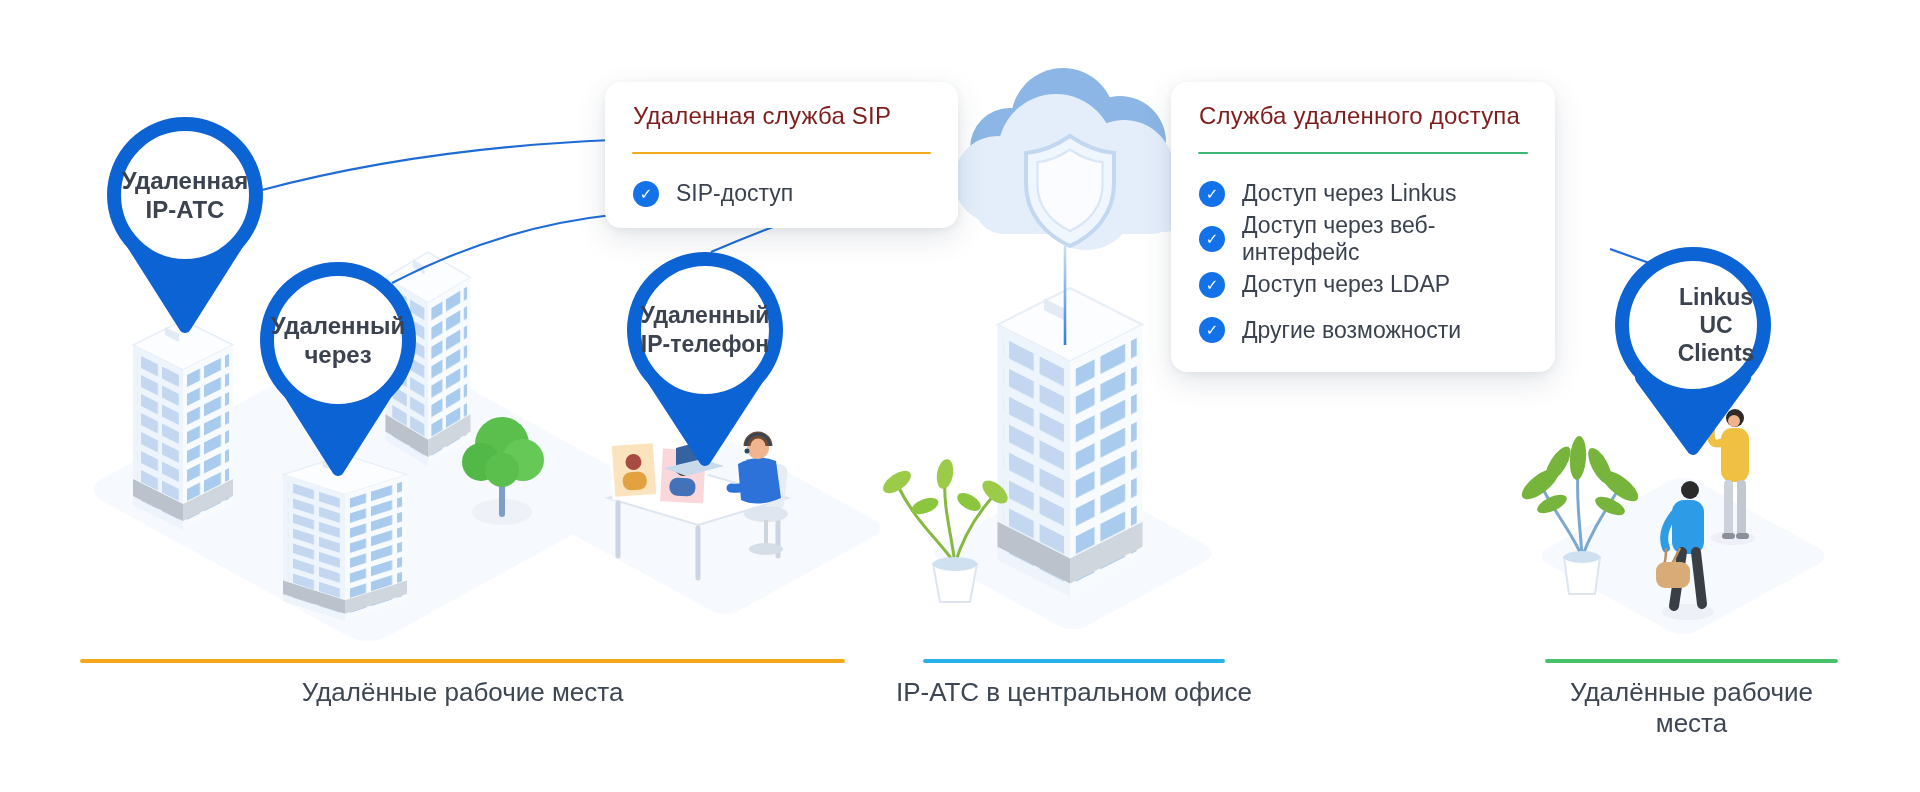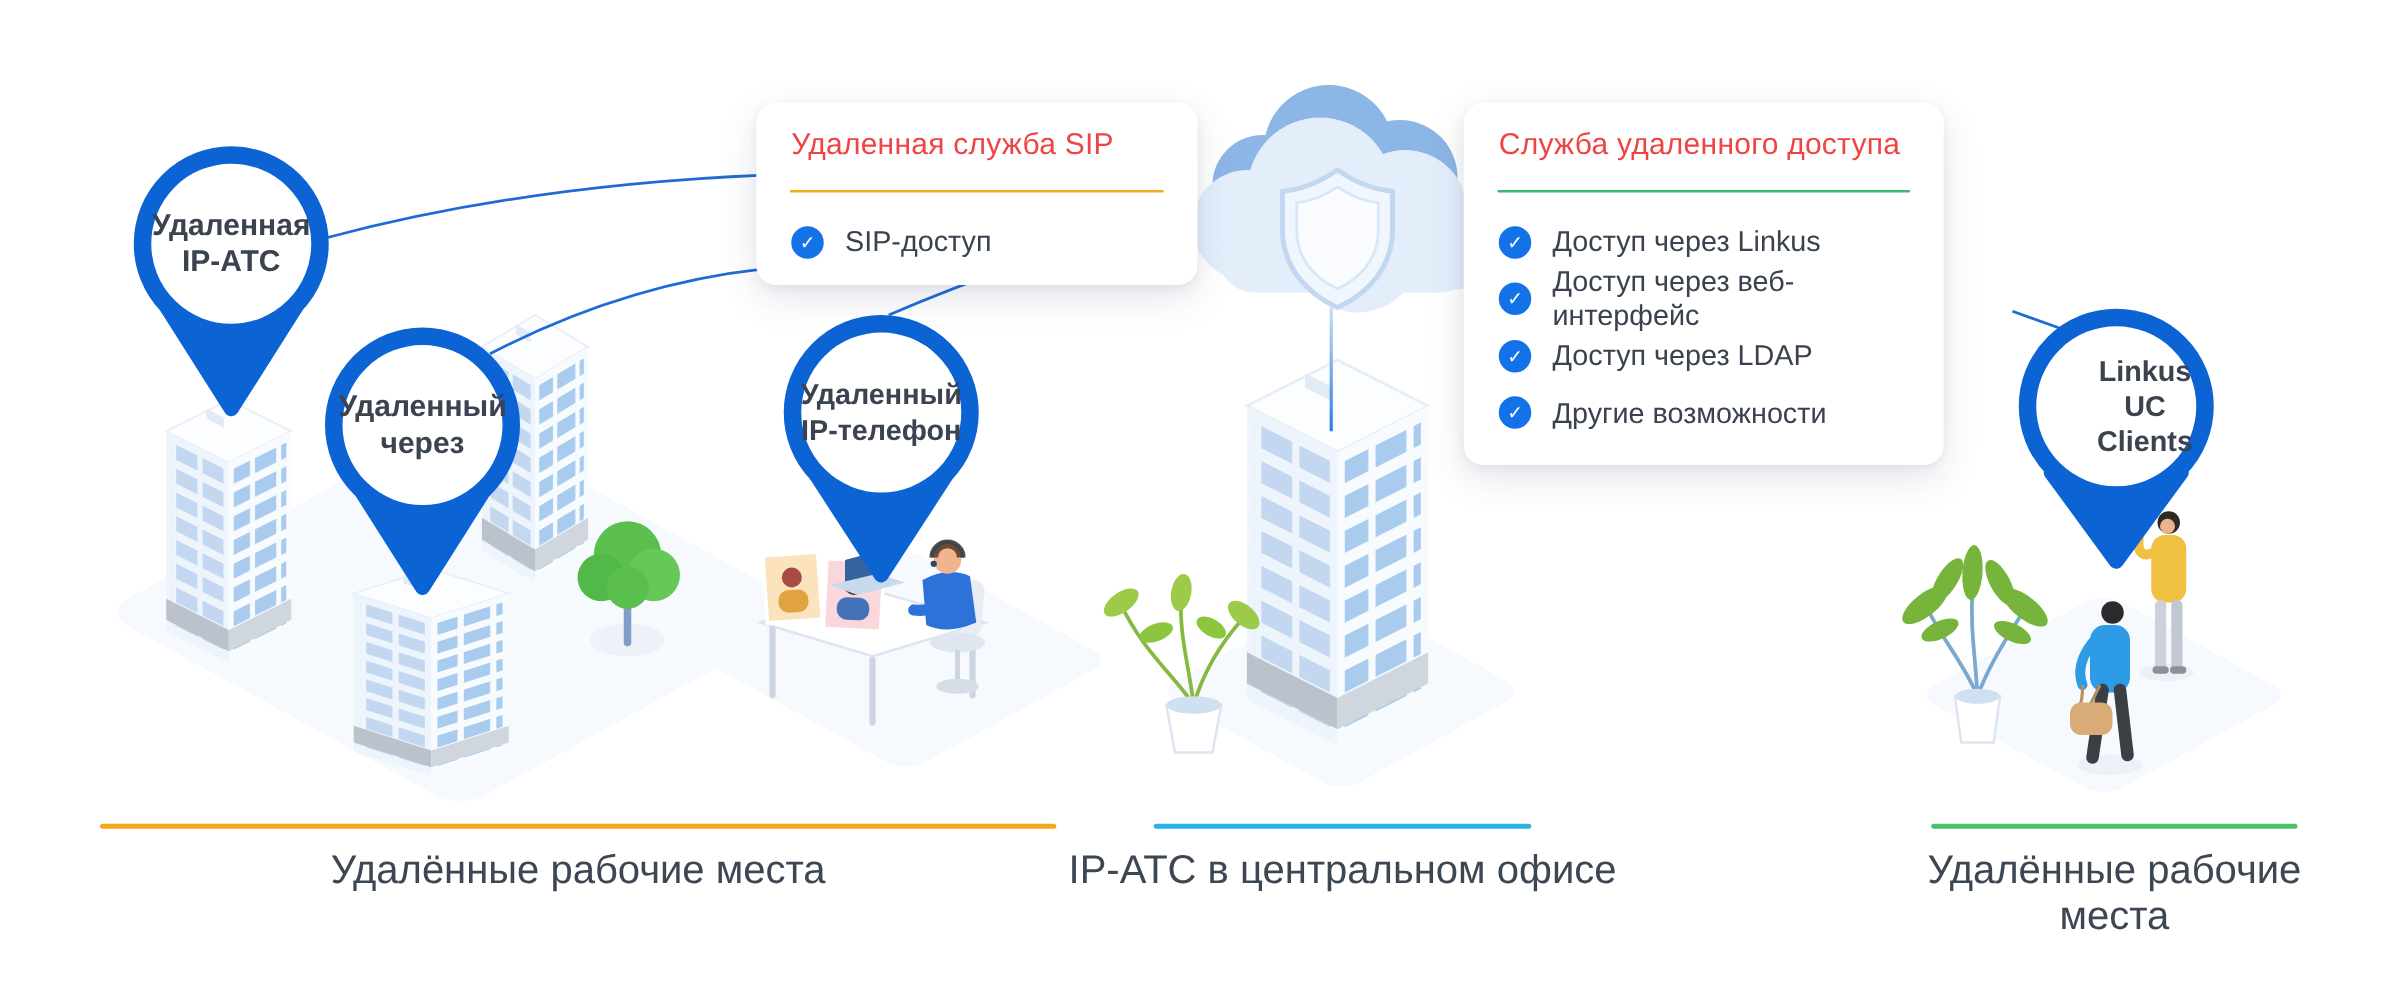--- a/index.html
+++ b/index.html
@@ -7,36 +7,36 @@
     width:1920px;height:792px;position:relative;overflow:hidden;
     background:#ffffff;
     font-family:"Liberation Sans","DejaVu Sans",sans-serif;
     color:#39424e;
   }
   .scene{position:absolute;left:0;top:0;z-index:1;}
   .card{
     position:absolute;background:#fff;border-radius:16px;z-index:2;
     box-shadow:0 10px 30px rgba(45,65,95,.13),0 2px 8px rgba(45,65,95,.07);
   }
-  .card .title{font-size:24px;color:#ef4444;padding:20px 28px 0 28px;line-height:28px;letter-spacing:.2px;}
+  .card .title{font-size:24px;color:#7f1d1d;padding:20px 28px 0 28px;line-height:28px;letter-spacing:.2px;}
   .divider{height:2px;border-radius:1px;margin:22px 27px 0 27px;}
   .rows{display:flex;flex-direction:column;gap:18.5px;margin:26px 28px 0 28px;}
   .row{display:flex;align-items:center;gap:17px;height:27px;font-size:23px;color:#39424e;}
   .chk{
     width:26px;height:26px;border-radius:50%;background:#1472e8;color:#fff;
     display:flex;align-items:center;justify-content:center;
     font-size:15px;font-weight:bold;flex:0 0 26px;
   }
   .pin-label{
     position:absolute;z-index:4;width:160px;text-align:center;
     font-size:24px;line-height:29px;color:#3a434f;font-weight:bold;
   }
   .pin-label.small{font-size:23px;line-height:28px;}
   .zone-bar{position:absolute;top:659px;height:4px;border-radius:2px;z-index:2;}
-  .zone-label{position:absolute;top:677px;font-size:32px;color:#3d4653;text-align:center;z-index:2;}
+  .zone-label{position:absolute;top:677px;font-size:26px;color:#3d4653;text-align:center;z-index:2;}
   .pin4-svg{position:absolute;z-index:3;}
 </style>
 </head>
 <body>
 
 <svg class="scene" width="1920" height="792" viewBox="0 0 1920 792">
   <defs>
     <pattern id="winL" width="21" height="19" patternUnits="userSpaceOnUse">
       <rect x="0" y="0" width="17" height="12" fill="#c3d8f0"></rect>
     </pattern>

